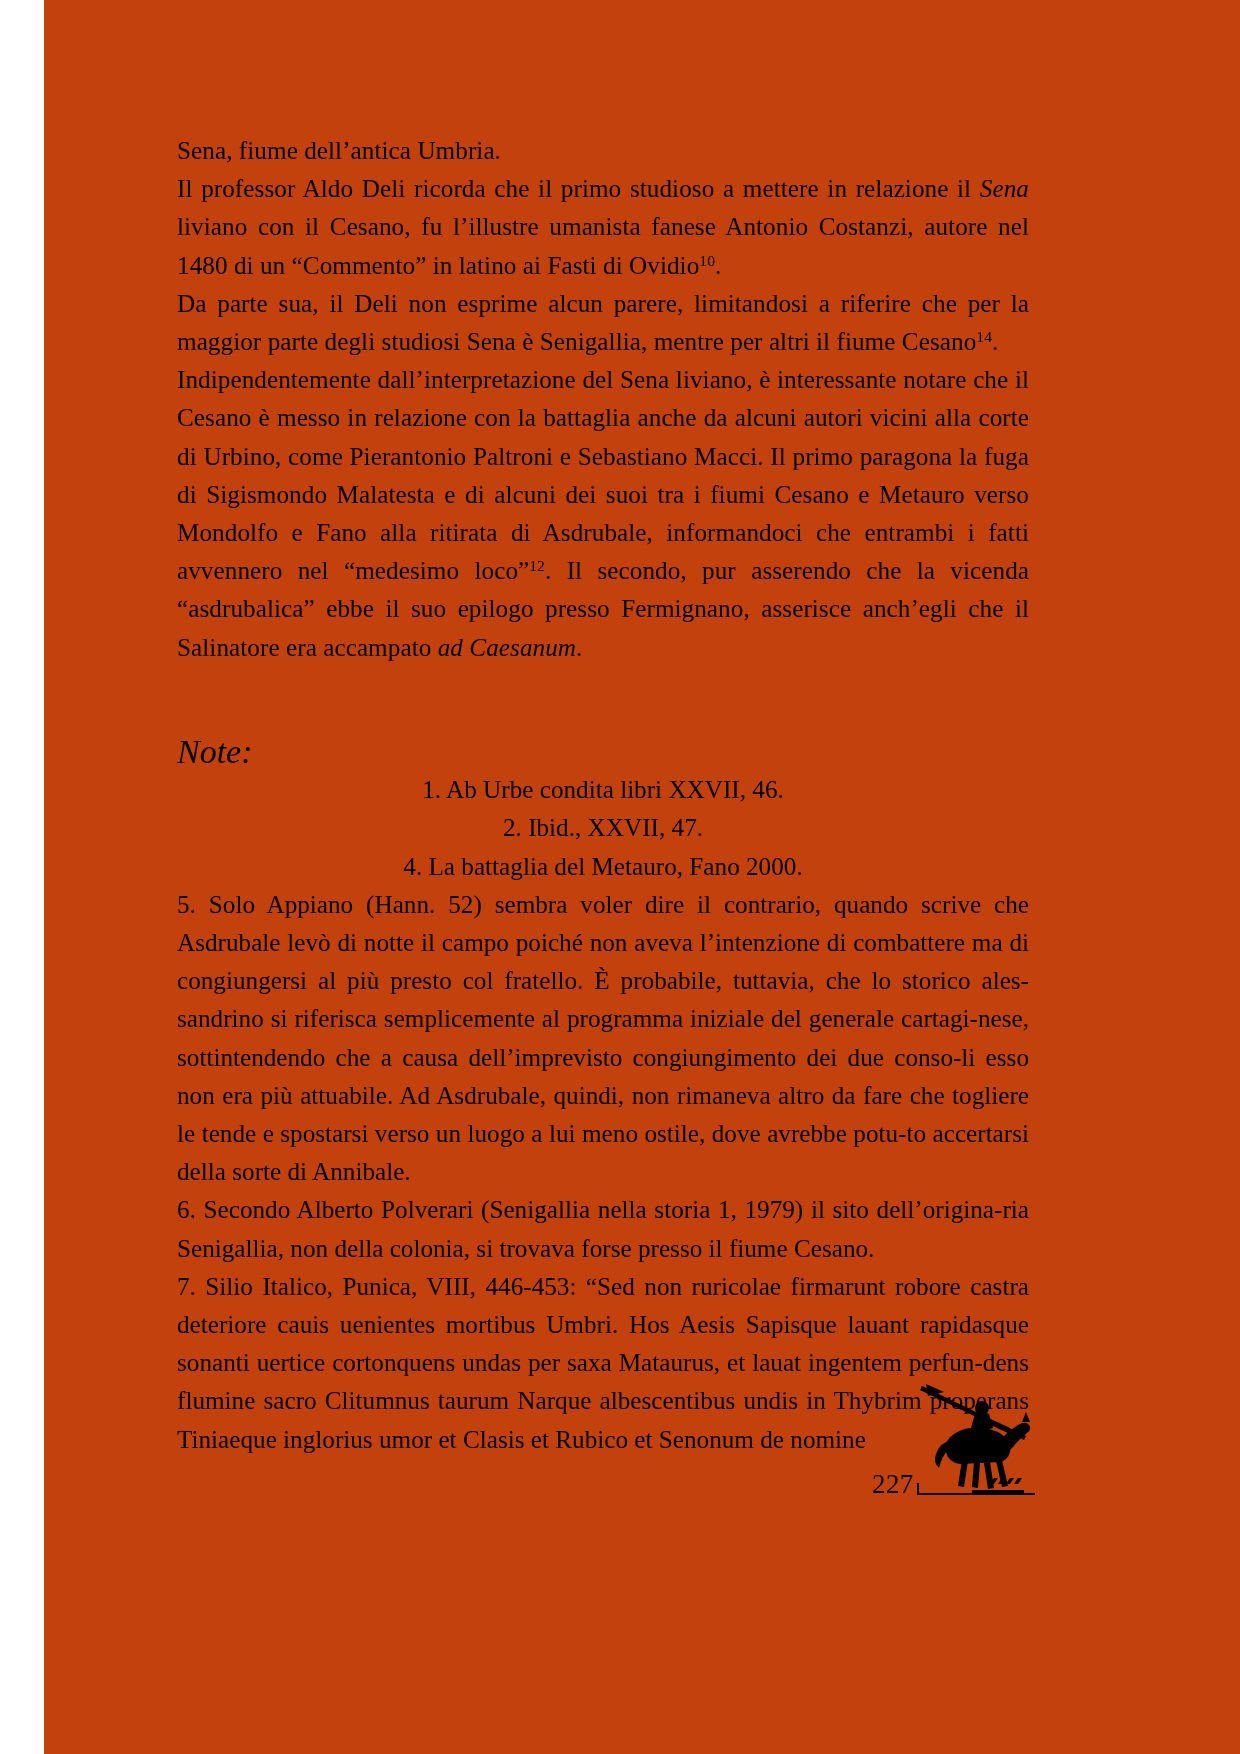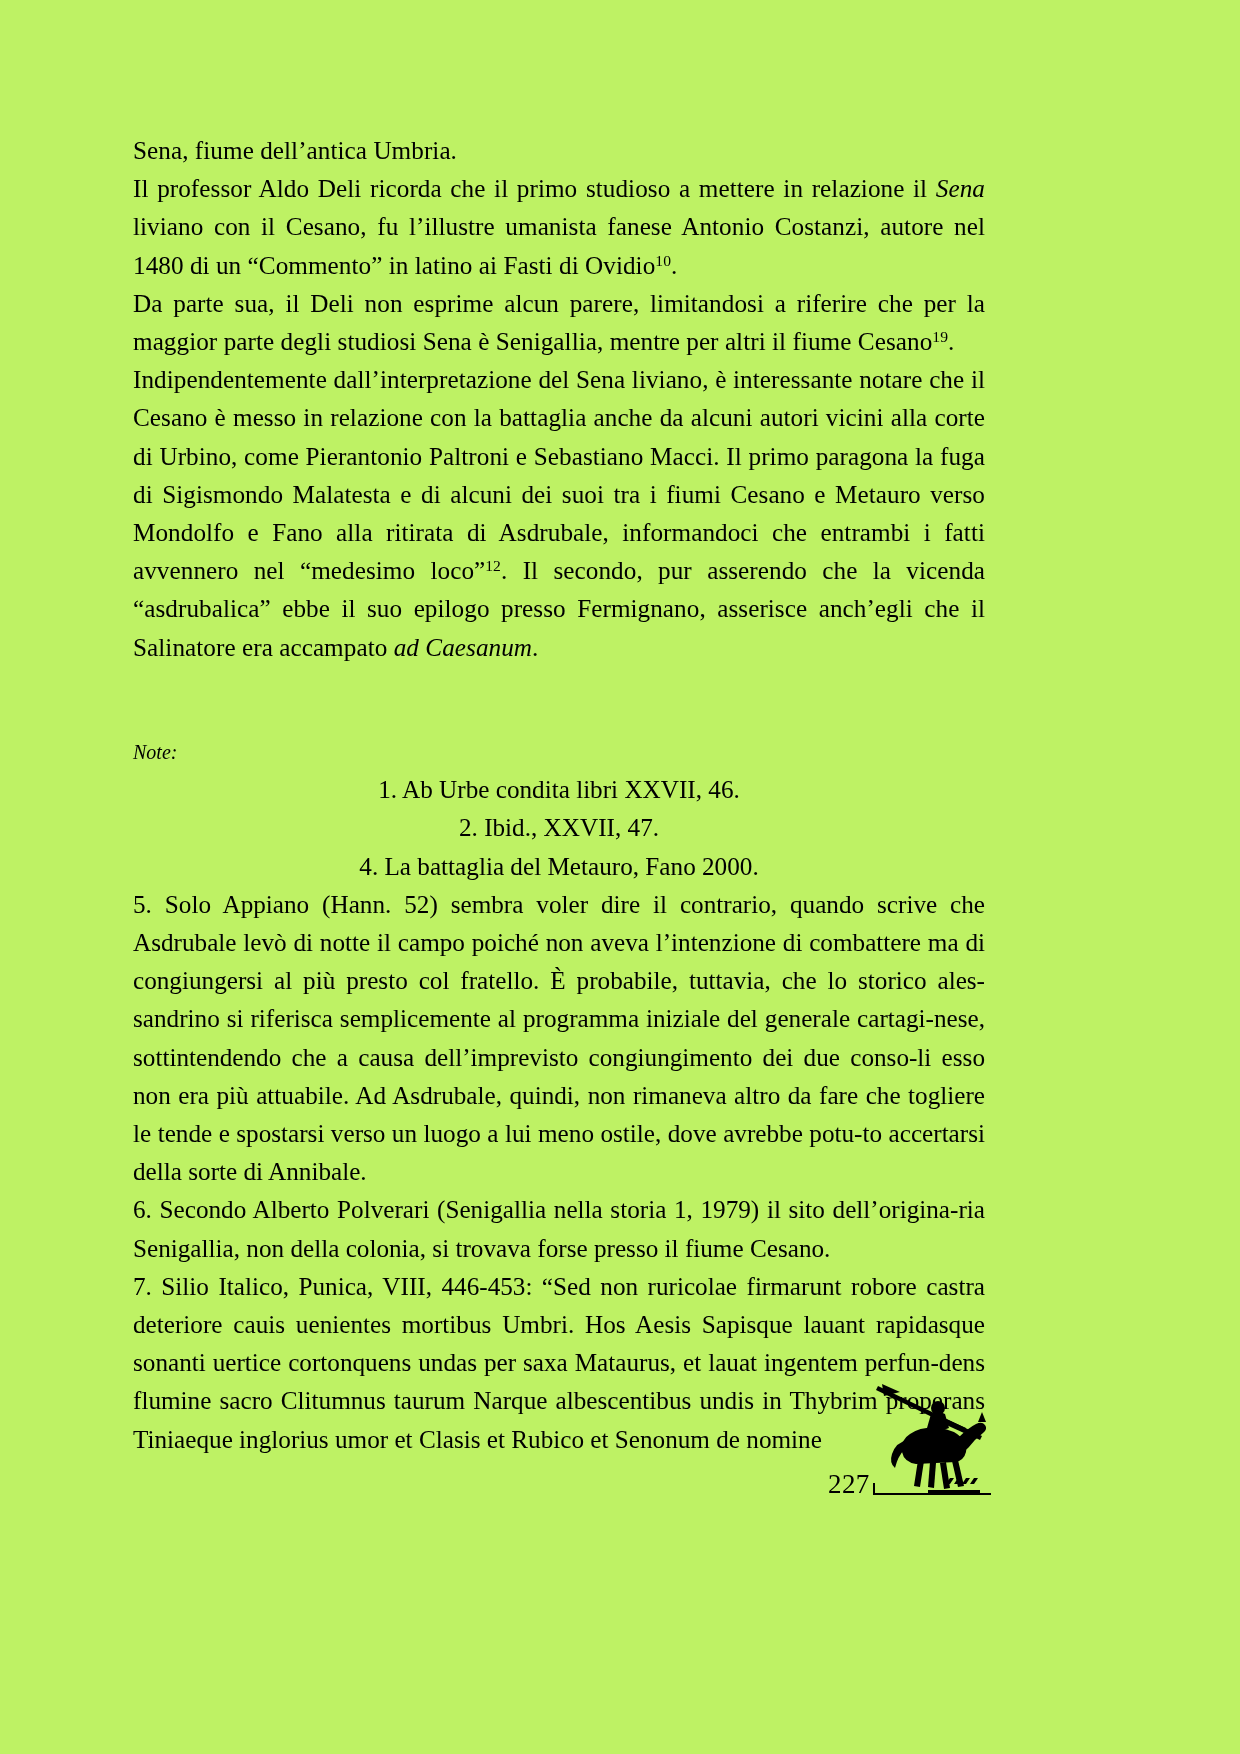--- a/index.html
+++ b/index.html
@@ -12,21 +12,22 @@
     height: 1754px;
     position: relative;
     overflow: hidden;
     font-family: "Liberation Serif", "DejaVu Serif", serif;
     color: #000000;
   }
 
   .page {
     position: absolute;
     inset: 0;
-    background: #bef264;
+    background: #c2410c;
+    margin-left: 44px;
   }
 
   
   .textblock {
     position: absolute;
     left: 133px;
     top: 132px;
     width: 852px;
   }
 
@@ -53,21 +54,21 @@
 
   
   .notes {
     position: absolute;
     left: 133px;
     top: 733px;
     width: 852px;
   }
   .notes-title {
     margin: 0;
-    font-size: 20px;
+    font-size: 34px;
     line-height: 38.2px;
     font-style: italic;
     text-align: left;
   }
   p.note {
     margin: 0;
     font-size: 25.2px;
     line-height: 38.2px;
     text-align: justify;
     text-justify: inter-word;
@@ -114,21 +115,21 @@
   }
 </style>
 </head>
 <body>
 
 <div class="page">
 
   <div class="textblock">
     <p class="para nojust" id="p1">Sena, fiume dell’antica Umbria.</p>
     <p class="para" id="p2">Il professor Aldo Deli ricorda che il primo studioso a mettere in relazione il <em class="it">Sena</em> liviano con il Cesano, fu l’illustre umanista fanese Antonio Costanzi, autore nel 1480 di un “Commento” in latino ai Fasti di Ovidio<sup class="note-ref">10</sup>.</p>
-    <p class="para" id="p3">Da parte sua, il Deli non esprime alcun parere, limitandosi a riferire che per la maggior parte degli studiosi Sena è Senigallia, mentre per altri il fiume Cesano<sup class="note-ref">19</sup>.</p>
+    <p class="para" id="p3">Da parte sua, il Deli non esprime alcun parere, limitandosi a riferire che per la maggior parte degli studiosi Sena è Senigallia, mentre per altri il fiume Cesano<sup class="note-ref">14</sup>.</p>
     <p class="para" id="p4">Indipendentemente dall’interpretazione del Sena liviano, è interessante notare che il Cesano è messo in relazione con la battaglia anche da alcuni autori vicini alla corte di Urbino, come Pierantonio Paltroni e Sebastiano Macci. Il primo paragona la fuga di Sigismondo Malatesta e di alcuni dei suoi tra i fiumi Cesano e Metauro verso Mondolfo e Fano alla ritirata di Asdrubale, informandoci che entrambi i fatti avvennero nel “medesimo loco”<sup class="note-ref">12</sup>. Il secondo, pur asserendo che la vicenda “asdrubalica” ebbe il suo epilogo presso Fermignano, asserisce anch’egli che il Salinatore era accampato <em class="it">ad Caesanum</em>.</p>
   </div>
 
   <div class="notes">
     <p class="notes-title">Note:</p>
     <div id="notes-list">
         <p class="note short">1. Ab Urbe condita libri XXVII, 46.</p>
         <p class="note short">2. Ibid., XXVII, 47.</p>
         <p class="note short">4. La battaglia del Metauro, Fano 2000.</p>
         <p class="note">5. Solo Appiano (Hann. 52) sembra voler dire il contrario, quando scrive che Asdrubale levò di notte il campo poiché non aveva l’intenzione di combattere ma di congiungersi al più presto col fratello. È probabile, tuttavia, che lo storico ales-sandrino si riferisca semplicemente al programma iniziale del generale cartagi-nese, sottintendendo che a causa dell’imprevisto congiungimento dei due conso-li esso non era più attuabile. Ad Asdrubale, quindi, non rimaneva altro da fare che togliere le tende e spostarsi verso un luogo a lui meno ostile, dove avrebbe potu-to accertarsi della sorte di Annibale.</p>

